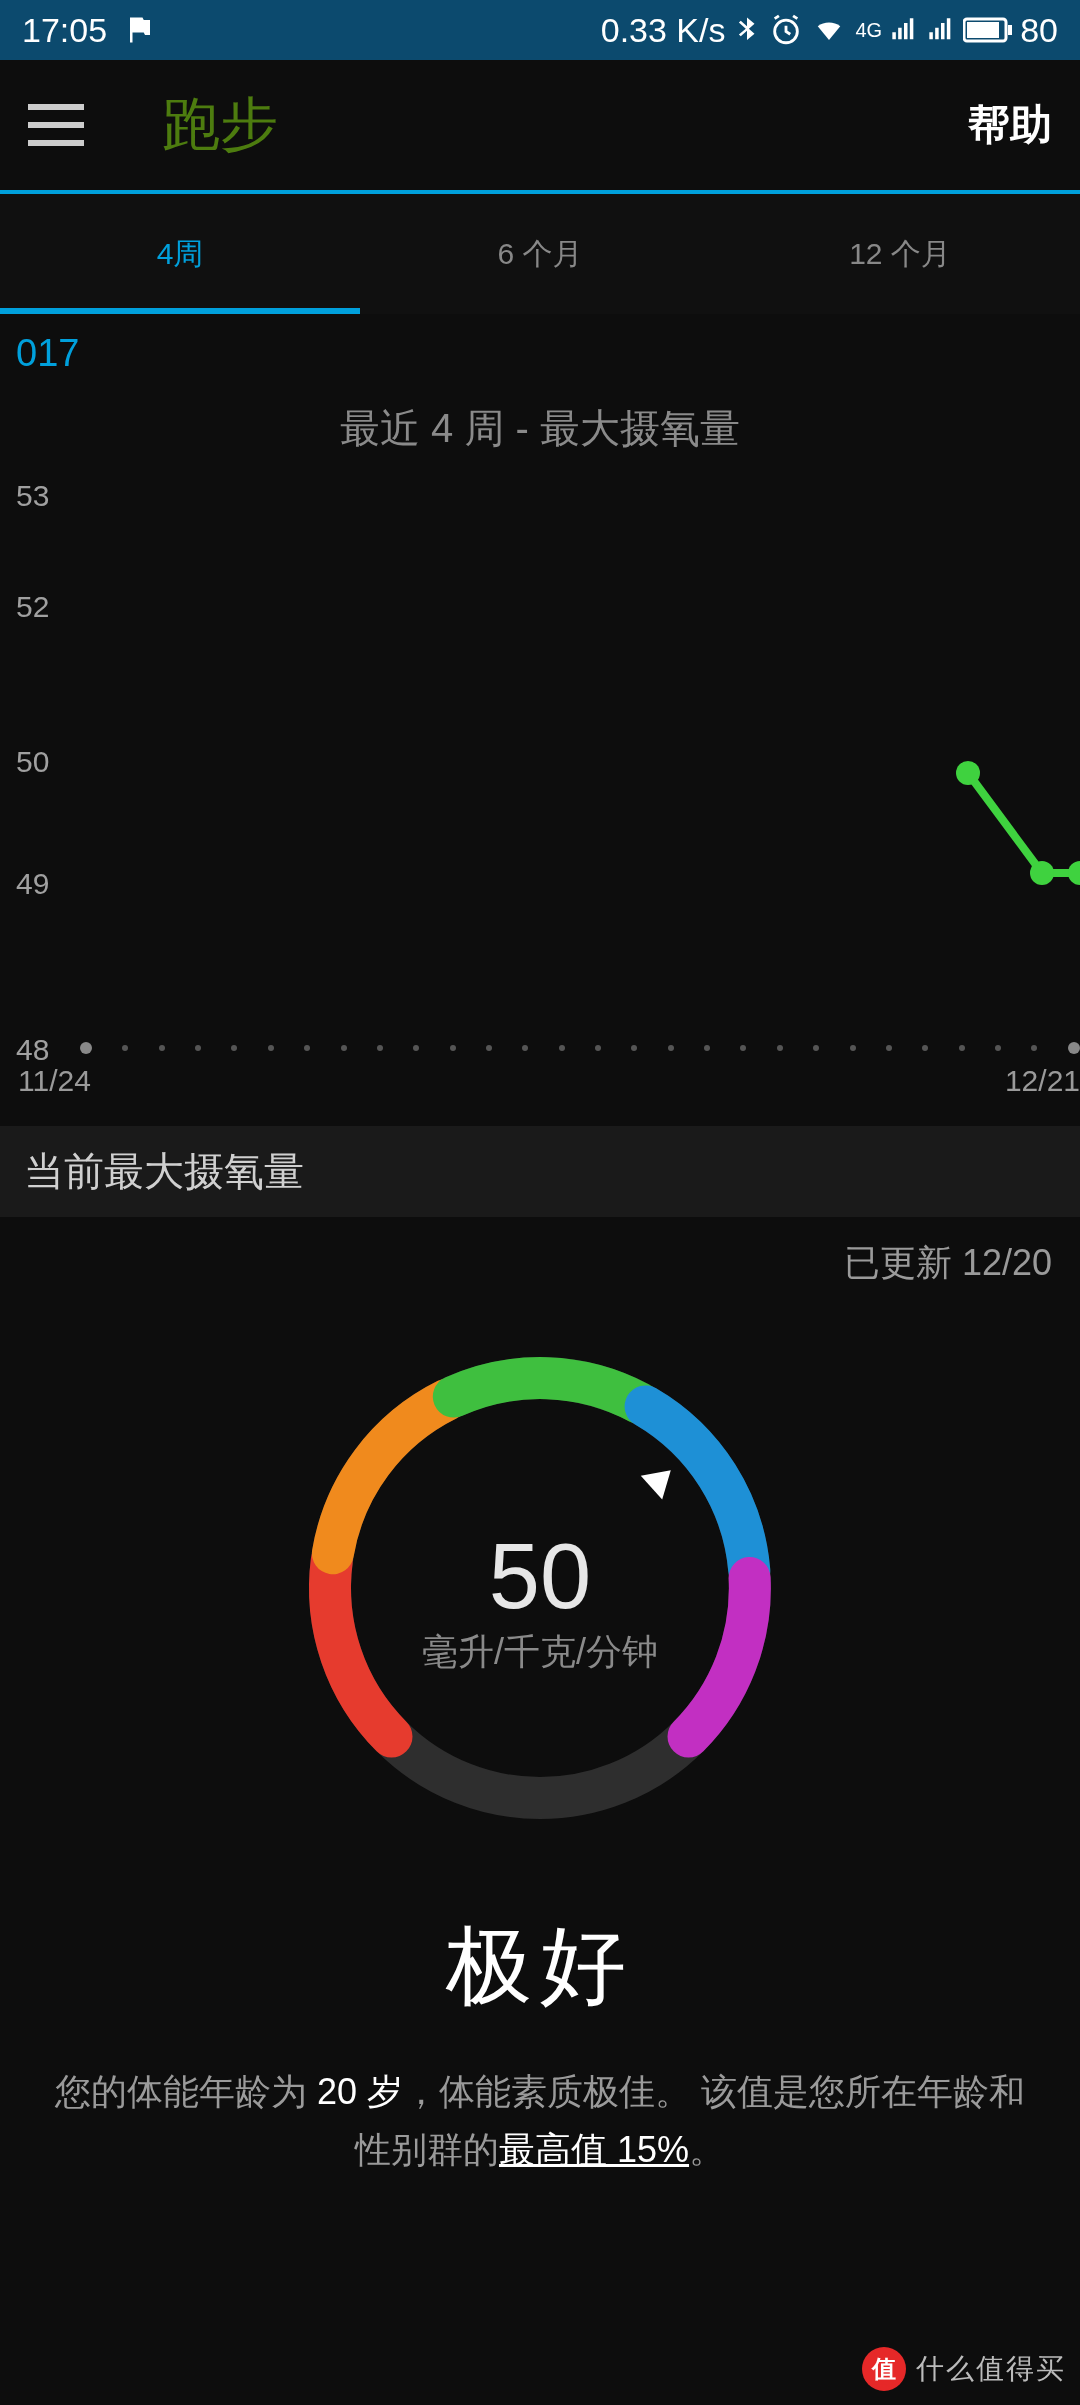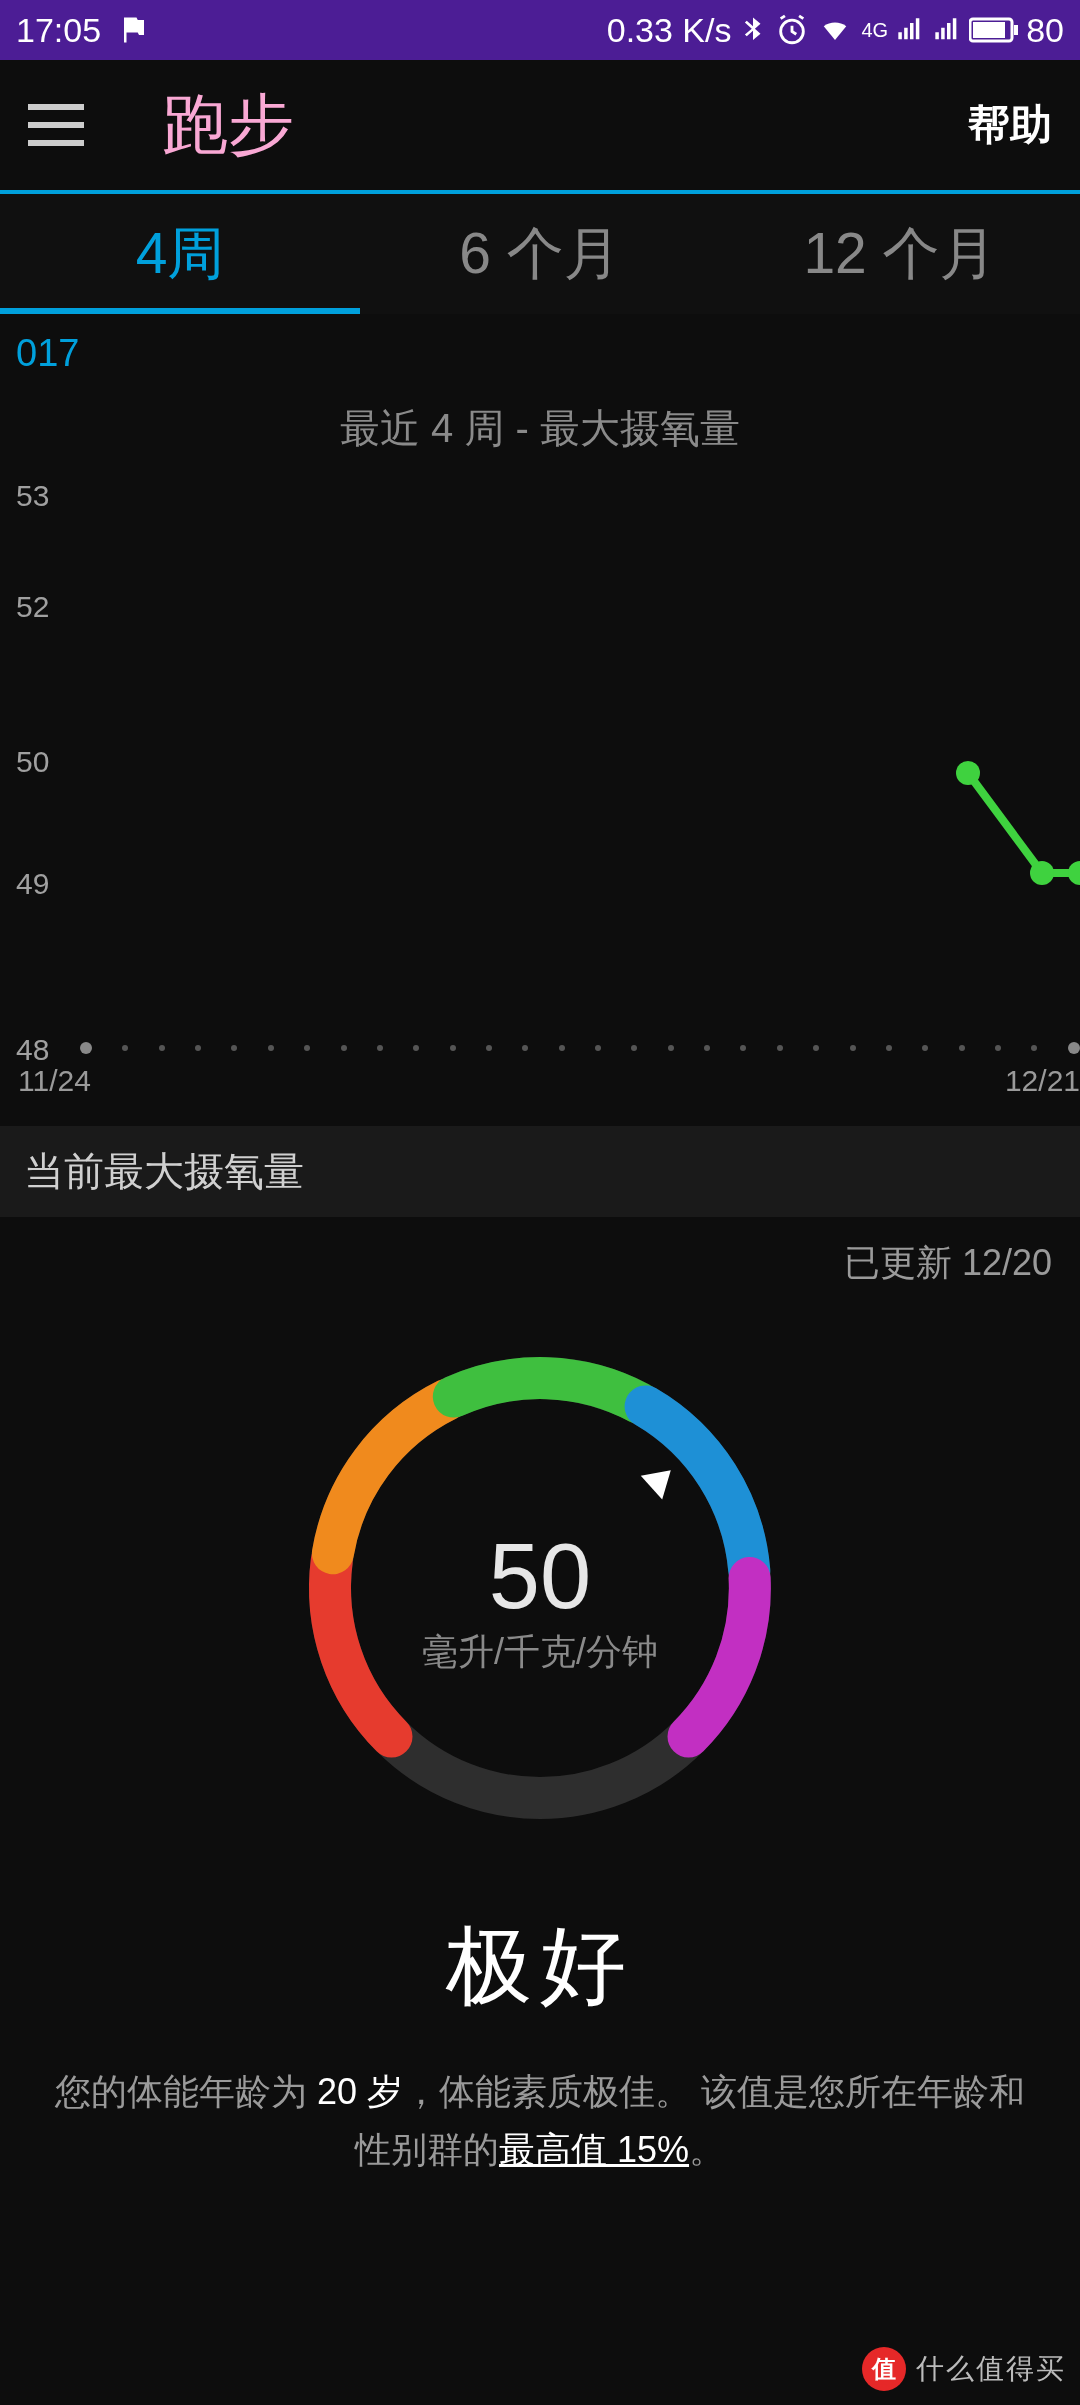--- a/index.html
+++ b/index.html
@@ -1,28 +1,28 @@
 <!DOCTYPE html>
 <html><head>
 <meta charset="utf-8">
 <style>
   * { box-sizing: border-box; margin: 0; padding: 0; }
   html, body { width: 1080px; height: 2405px; background: #0d0d0d; color: #dcdcdc; font-family: -apple-system, "Helvetica Neue", Arial, "PingFang SC", "Microsoft YaHei", sans-serif; overflow: hidden; }
-  .status-bar { height: 60px; display: flex; align-items: center; justify-content: space-between; padding: 0 16px; font-size: 34px; color: #fff; background: #4c1d95; }
+  .status-bar { height: 60px; display: flex; align-items: center; justify-content: space-between; padding: 0 22px; font-size: 34px; color: #fff; background: #0c4a6e; }
   .status-left { display: flex; align-items: center; gap: 18px; }
   .status-right { display: flex; align-items: center; gap: 7px; }
   .status-icon { display: inline-flex; align-items: center; }
   .app-bar { height: 130px; display: flex; align-items: center; padding: 0 28px; background: #0d0d0d; }
   .hamburger { width: 60px; height: 60px; display: flex; flex-direction: column; justify-content: center; gap: 12px; }
   .hamburger span { display: block; height: 6px; background: #ccc; width: 56px; }
-  .app-title { font-size: 66px; color: #f9a8d4; margin-left: 74px; flex: 1; }
+  .app-title { font-size: 58px; color: #4d7c0f; margin-left: 74px; flex: 1; }
   .help { font-size: 42px; color: #fff; font-weight: 600; }
   .blue-line { height: 4px; background: #00a0dc; width: 100%; }
   .tabs { display: flex; height: 120px; background: #101010; }
-  .tab { flex: 1; display: flex; align-items: center; justify-content: center; font-size: 57px; color: #888; position: relative; }
+  .tab { flex: 1; display: flex; align-items: center; justify-content: center; font-size: 30px; color: #888; position: relative; }
   .tab.active { color: #00a0dc; }
   .tab.active::after { content: ""; position: absolute; left: 0; right: 0; bottom: 0; height: 6px; background: #00a0dc; }
   .date-range-row { display: flex; align-items: flex-start; padding: 18px 0 0 0; }
   .prev-range { color: #00a0dc; font-size: 38px; padding-left: 16px; width: 80px; }
   .range-wrap { flex: 1; display: flex; justify-content: center; }
   .range-inner { text-align: center; }
   .range-text { color: #00a0dc; font-size: 42px; letter-spacing: 1px; }
   .range-underline { height: 6px; background: #00a0dc; margin-top: 14px; width: 620px; }
   .subtitle { text-align: center; color: #8a8a8a; font-size: 40px; margin-top: 26px; }
   .chart-area { position: relative; height: 610px; margin-top: 40px; }

